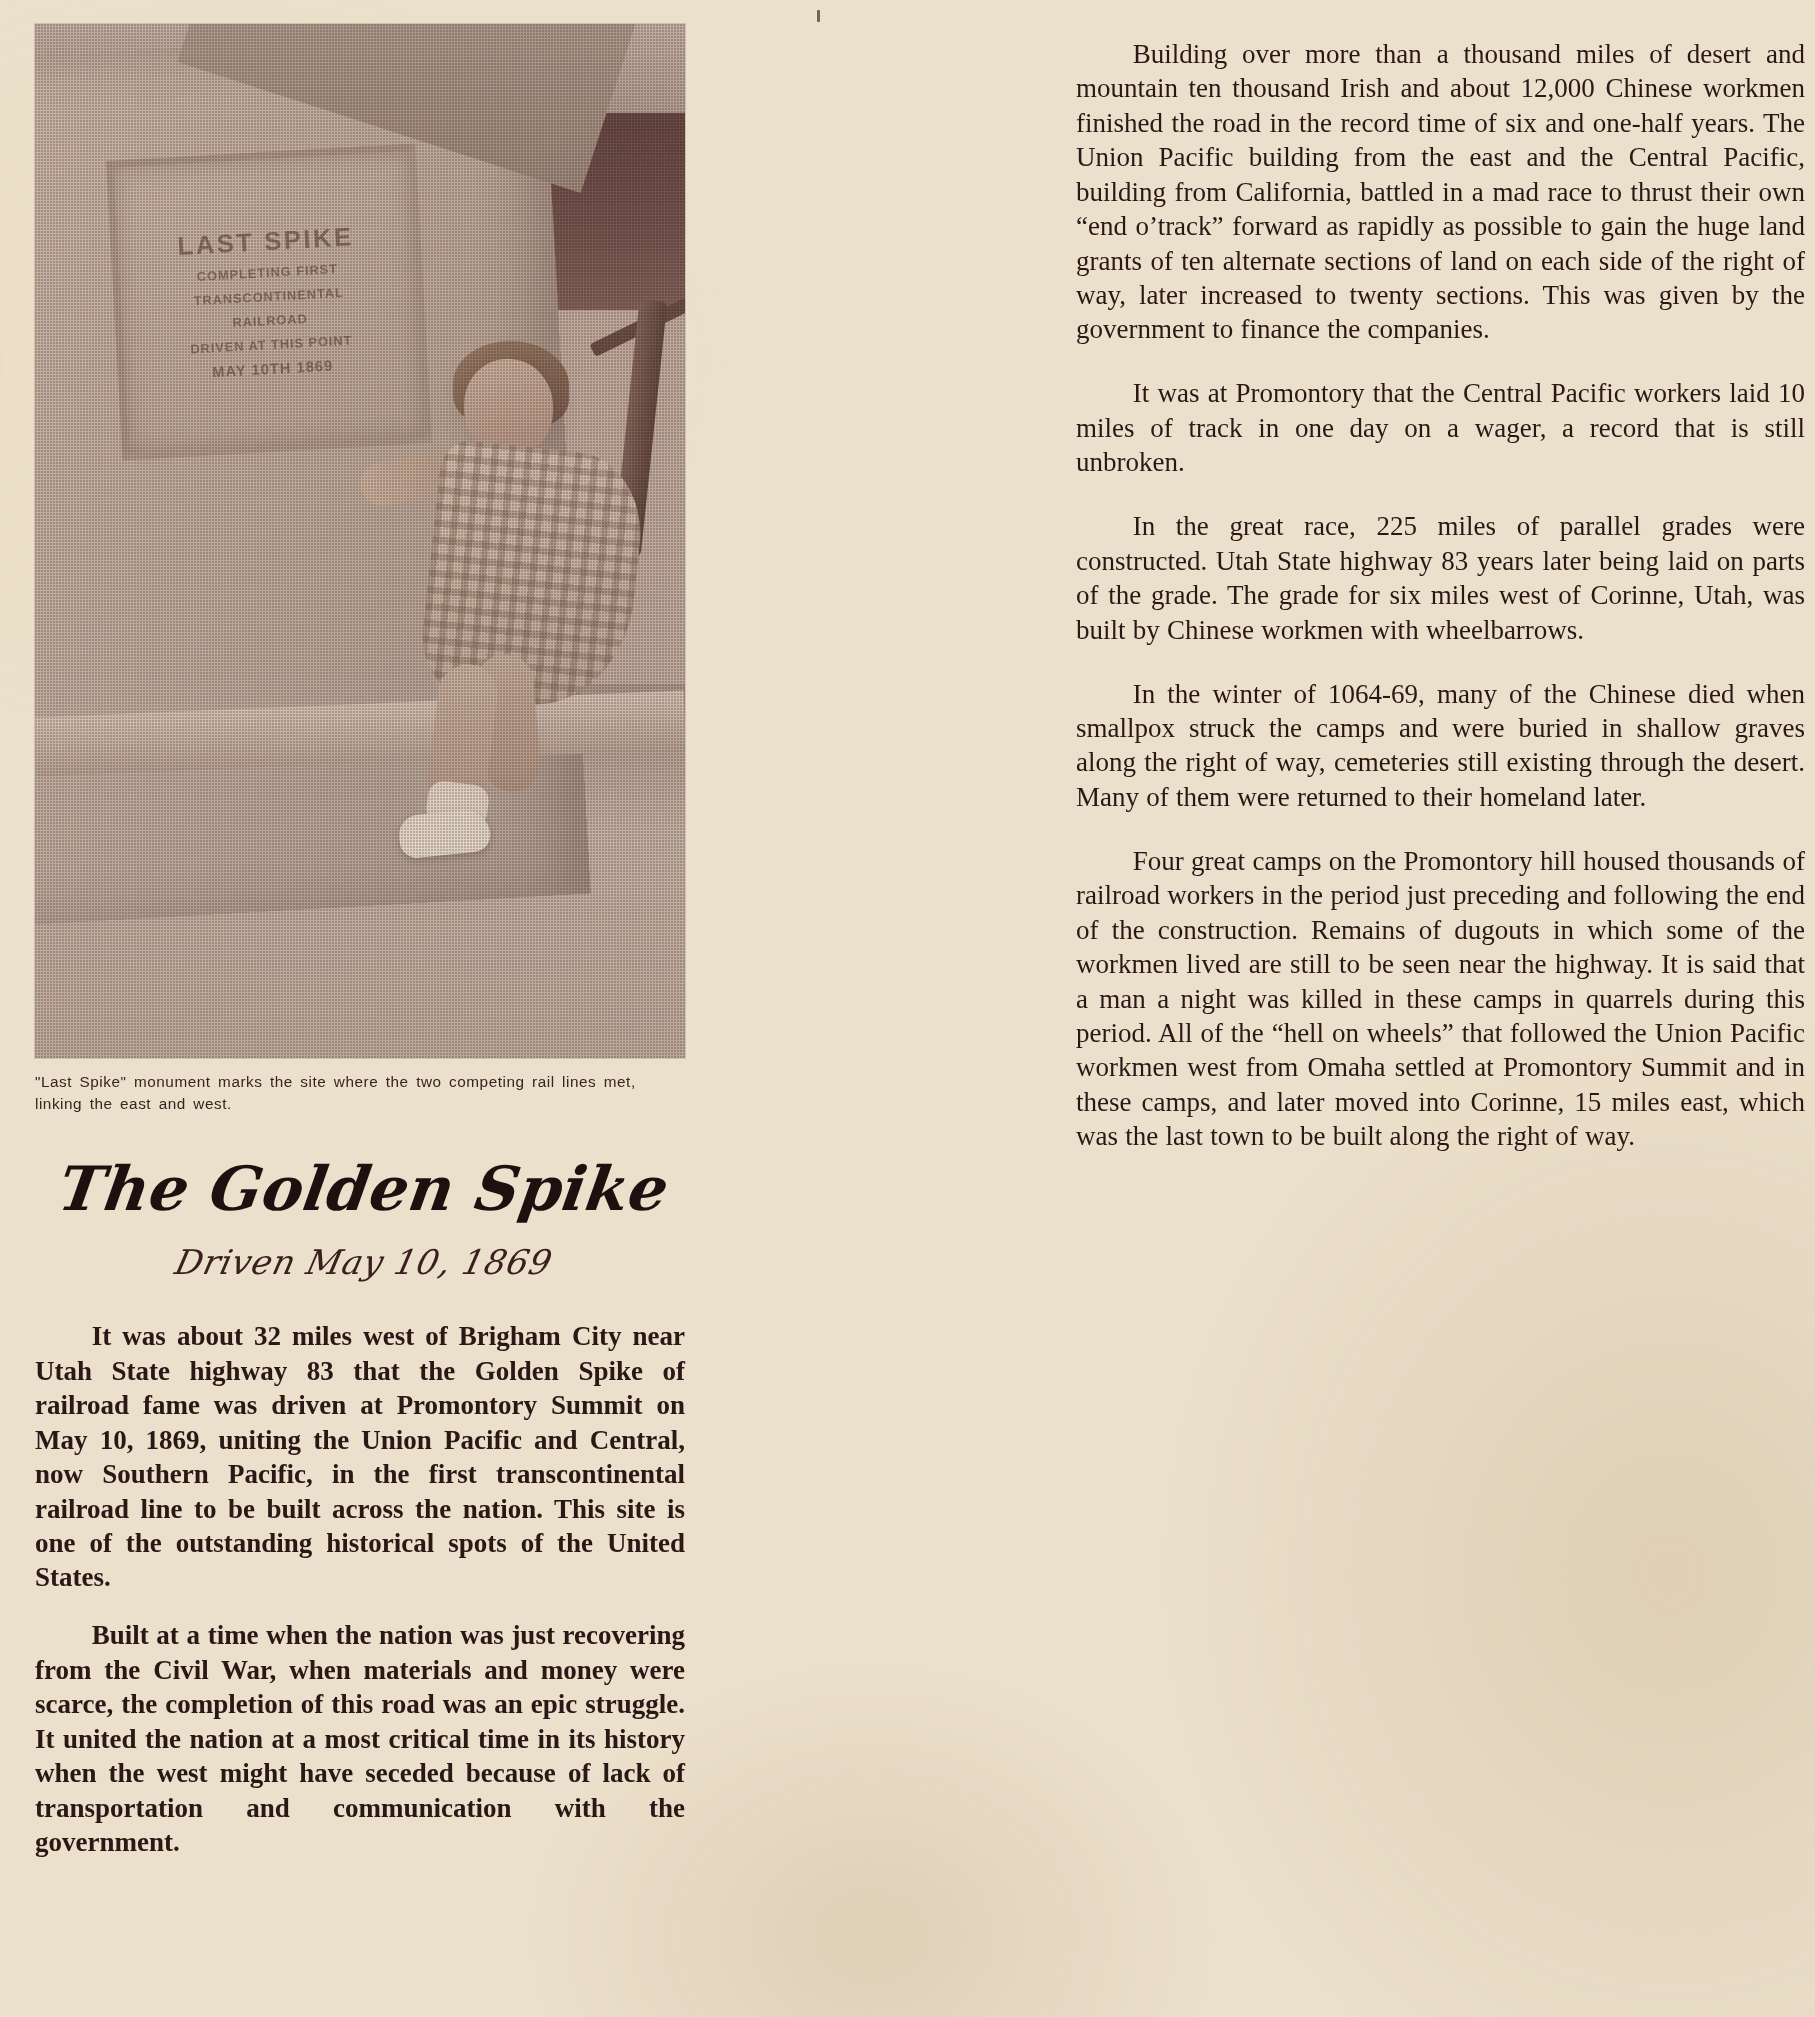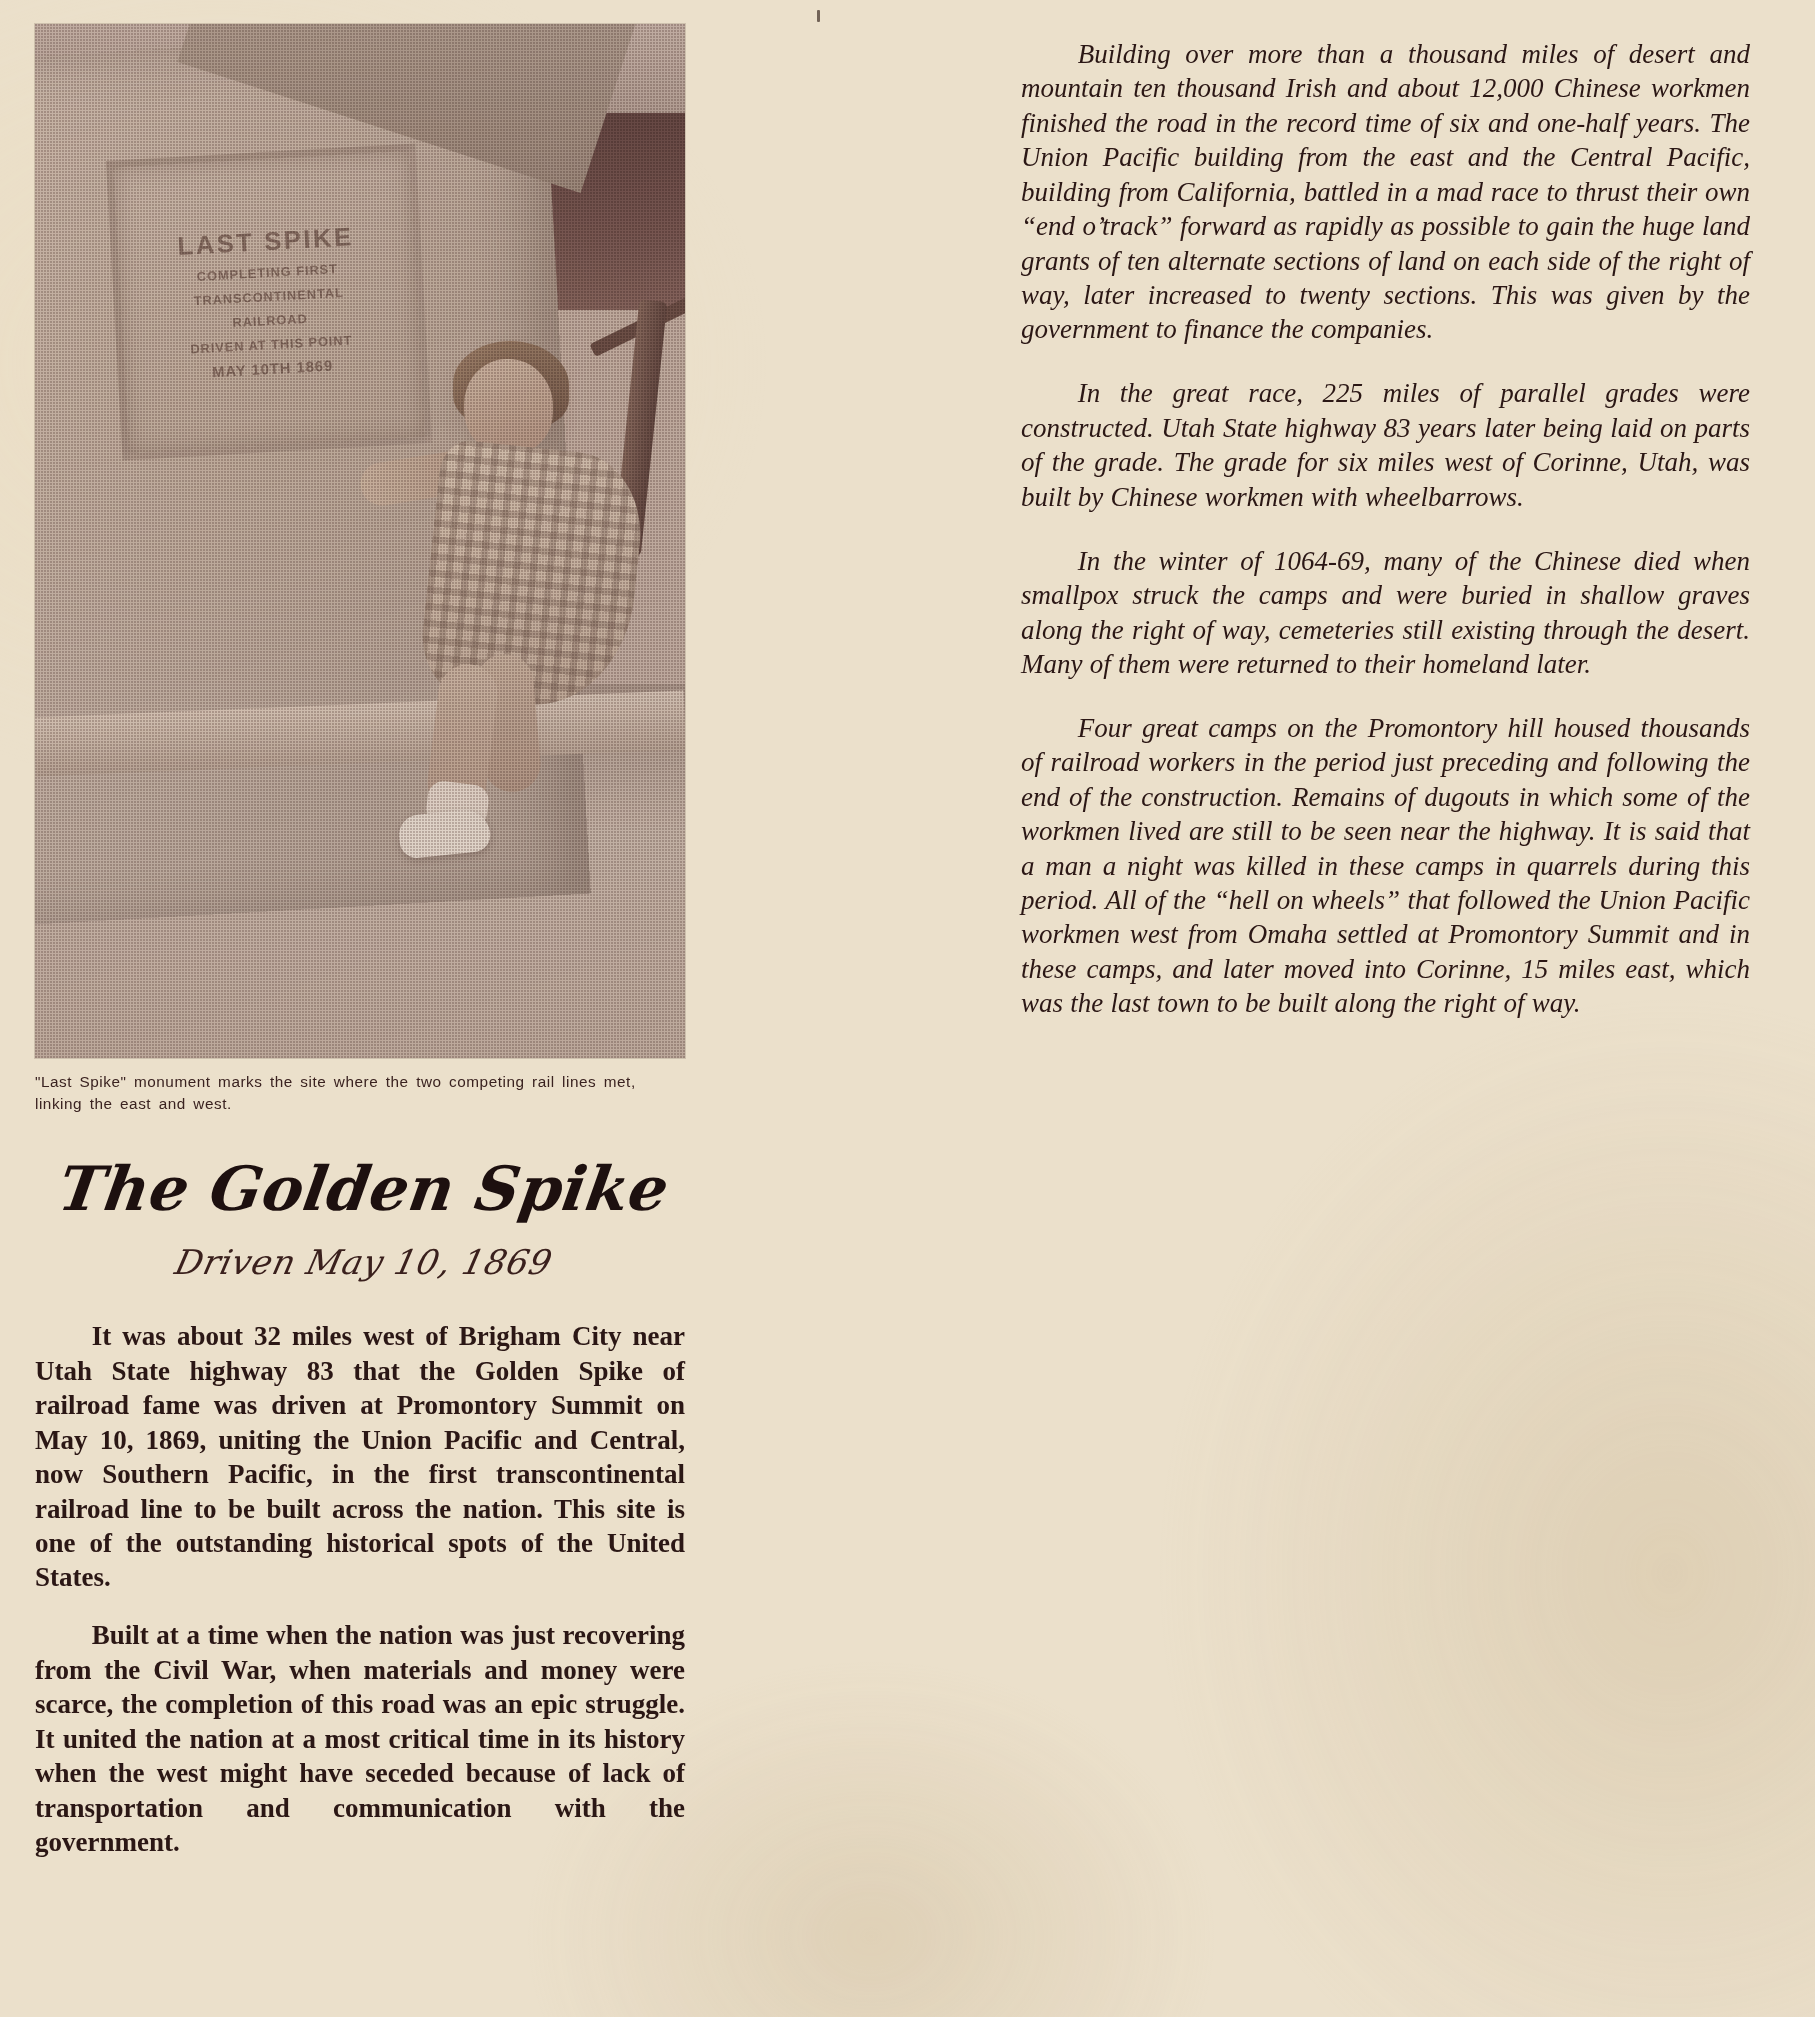--- a/index.html
+++ b/index.html
@@ -17,21 +17,21 @@
     background:
       radial-gradient(ellipse 887px 690px at 12% 18%, rgba(255,250,238,.55), rgba(255,250,238,0) 62%),
       radial-gradient(ellipse 788px 887px at 92% 78%, rgba(214,198,170,.38), rgba(214,198,170,0) 65%),
       radial-gradient(ellipse 493px 394px at 48% 96%, rgba(206,188,158,.30), rgba(206,188,158,0) 70%);
     mix-blend-mode:multiply; opacity:.85;
   }
   .page{ position:absolute; inset:0; z-index:2; }
 
   
   .left-col{ position:absolute; left:35px; top:23.6px; width:658px; }
-  .right-col{ position:absolute; left:1021px; top:37px; width:729px;font-style:italic; }
+  .right-col{ position:absolute; left:1076px; top:37px; width:729px; }
   .gutter-mark{
     position:absolute; left:817px; top:9.9px; width:3px; height:11.8px;
     background:#4a3a30; opacity:.75; border-radius:1px;
   }
 
   
   .photo{
     position:relative; width:650px; height:1034px; overflow:hidden;
     background:#cdbcb0;
     box-shadow:0 0 0 1px rgba(120,100,88,.25);
@@ -203,20 +203,21 @@
 
     <div class="title-script">The Golden Spike</div>
     <div class="subtitle-script">Driven May 10, 1869</div>
 
     <p class="body-p">It was about 32 miles west of Brigham City near Utah State highway 83 that the Golden Spike of railroad fame was driven at Promontory Summit on May 10, 1869, uniting the Union Pacific and Central, now Southern Pacific, in the first transcontinental railroad line to be built across the nation. This site is one of the outstanding historical spots of the United States.</p>
     <p class="body-p">Built at a time when the nation was just recovering from the Civil War, when materials and money were scarce, the completion of this road was an epic struggle. It united the nation at a most critical time in its history when the west might have seceded because of lack of transportation and communication with the government.</p>
   </div>
 
   <div class="right-col">
     <p class="body-p">Building over more than a thousand miles of desert and mountain ten thousand Irish and about 12,000 Chinese workmen finished the road in the record time of six and one-half years. The Union Pacific building from the east and the Central Pacific, building from California, battled in a mad race to thrust their own “end o’track” forward as rapidly as possible to gain the huge land grants of ten alternate sections of land on each side of the right of way, later increased to twenty sections. This was given by the government to finance the companies.</p>
+    <p class="body-p">It was at Promontory that the Central Pacific workers laid 10 miles of track in one day on a wager, a record that is still unbroken.</p>
     <p class="body-p">In the great race, 225 miles of parallel grades were constructed. Utah State highway 83 years later being laid on parts of the grade. The grade for six miles west of Corinne, Utah, was built by Chinese workmen with wheelbarrows.</p>
     <p class="body-p">In the winter of 1064-69, many of the Chinese died when smallpox struck the camps and were buried in shallow graves along the right of way, cemeteries still existing through the desert. Many of them were returned to their homeland later.</p>
     <p class="body-p">Four great camps on the Promontory hill housed thousands of railroad workers in the period just preceding and following the end of the construction. Remains of dugouts in which some of the workmen lived are still to be seen near the highway. It is said that a man a night was killed in these camps in quarrels during this period. All of the “hell on wheels” that followed the Union Pacific workmen west from Omaha settled at Promontory Summit and in these camps, and later moved into Corinne, 15 miles east, which was the last town to be built along the right of way.</p>
   </div>
 
 </div>
 
 <div class="paper-grain"></div>
 
 

